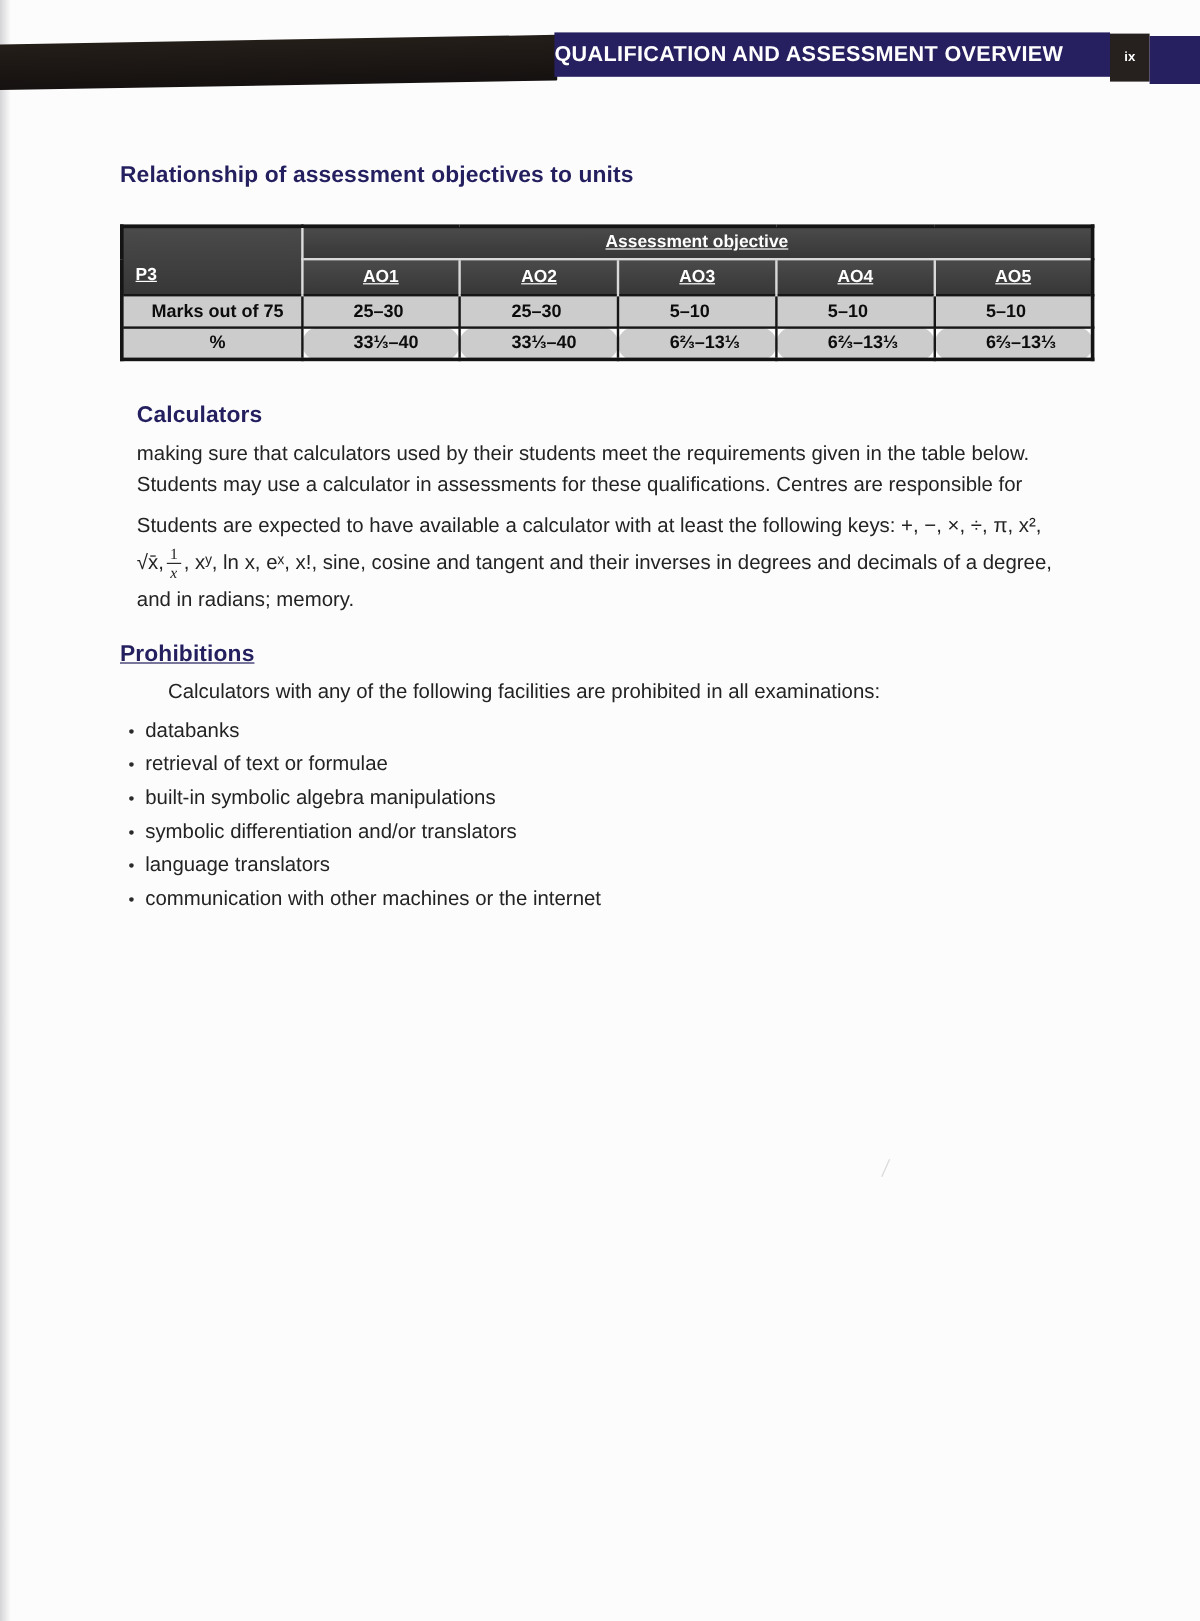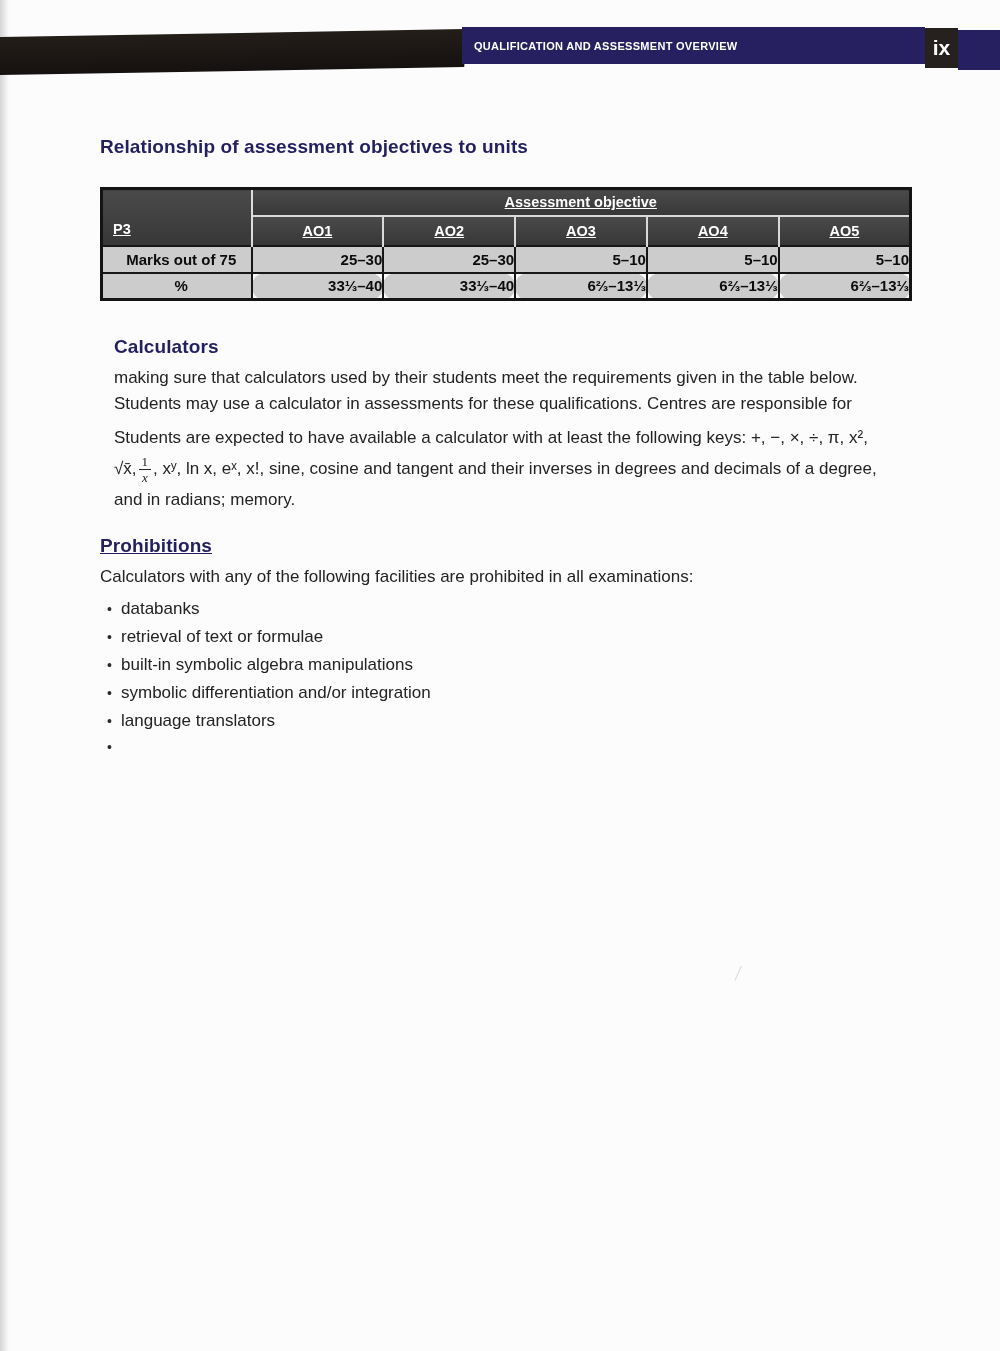--- a/index.html
+++ b/index.html
@@ -21,26 +21,26 @@
     background:linear-gradient(180deg,#241e19,#151110);
     transform:rotate(-1.0deg); transform-origin:100% 40%;
     border-radius:0 0 1px 2px;
   }
   .bar-navy {
     position:absolute; left:462px; top:27px; width:463px; height:37px;
     background:#272060;
     display:flex; align-items:center;
   }
   .bar-title {
-    color:#ffffff; font-weight:700; font-size:11px; letter-spacing:.3px;
-    padding-left:12px; white-space:nowrap;
+    color:#ffffff; font-weight:700; font-size:18px; letter-spacing:.3px;
+    white-space:nowrap;
   }
   .ix-box {
     position:absolute; left:925px; top:28px; width:33px; height:40px;
-    background:#26211e; color:#fff; font-weight:700; font-size:21px;
+    background:#26211e; color:#fff; font-weight:700; font-size:11px;
     display:flex; align-items:center; justify-content:center;
   }
   .bar-right {
     position:absolute; left:958px; top:30px; width:42px; height:40px;
     background:#272060;
   }
 
   
   .content { position:absolute; left:100px; top:136px; width:812px; }
   h2.sec {
@@ -61,39 +61,39 @@
   }
   th.corner {
     text-align:left; vertical-align:bottom; padding:0 0 8px 10px; font-size:15px;
     border-right:2px solid #dddddd;
   }
   th.group { height:27px; border-bottom:2px solid #d9d9d9; }
   th.aohead { height:30px; border-right:2px solid #d9d9d9; }
   th.aohead.last { border-right:none; }
   table.ao tbody td {
     background:#cdcccc; border:2px solid #161616;
-    color:#0c0c0c; font-weight:700; font-size:15px; text-align:right; height:27px;
+    color:#0c0c0c; font-weight:700; font-size:15px; text-align:left; height:27px;padding-left:42px;
   }
   table.ao tbody td.rowlabel { text-align:center; padding-left:9px; }
   td.fracval { font-size:14.5px;border-radius:13px; }
 
   
   .p1 { margin-bottom:8px; }
   .mathline2 { height:36px; display:flex; align-items:center; }
   .frac {
     display:inline-flex; flex-direction:column; align-items:center;
     vertical-align:middle; line-height:1; margin:0 2px;
     font-family:"Liberation Serif",serif; font-size:13px; color:#232323;
   }
   .frac .den { border-top:1px solid #2a2a2a; padding:1px 3px 0 3px; font-style:italic; }
   .frac .num { padding:0 3px 1px 3px; }
   .calc-block { margin-bottom:22px;margin-left:14px; }
   .h-calc { margin:0 0 7px 0; }
   .h-proh { margin:0 0 7px 0;text-decoration:underline; }
-  .proh-intro { margin-bottom:9px; }
+  .proh-intro { margin-bottom:9px;margin-left:40px; }
 
   
   ul.proh { list-style:none; }
   ul.proh li {
     display:flex; align-items:baseline; height:28px;
     color:#232323; font-size:17px;
   }
   ul.proh .bullet { width:21px; text-align:left; padding-left:7px; font-size:14px; color:#2b2b2b; }
 
   .scan-smudge {
@@ -193,28 +193,29 @@
         <li>
           <span class="bullet">•</span>
           <span>retrieval of text or formulae</span>
         </li>
         <li>
           <span class="bullet">•</span>
           <span>built-in symbolic algebra manipulations</span>
         </li>
         <li>
           <span class="bullet">•</span>
-          <span>symbolic differentiation and/or integration</span>
+          <span>symbolic differentiation and/or translators</span>
         </li>
         <li>
           <span class="bullet">•</span>
           <span>language translators</span>
         </li>
         <li>
           <span class="bullet">•</span>
+          <span>communication with other machines or the internet</span>
         </li>
       </ul>
     </div>
 
   </div>
 
   <div class="scan-smudge"></div>
 </div>
 
 </body></html>

